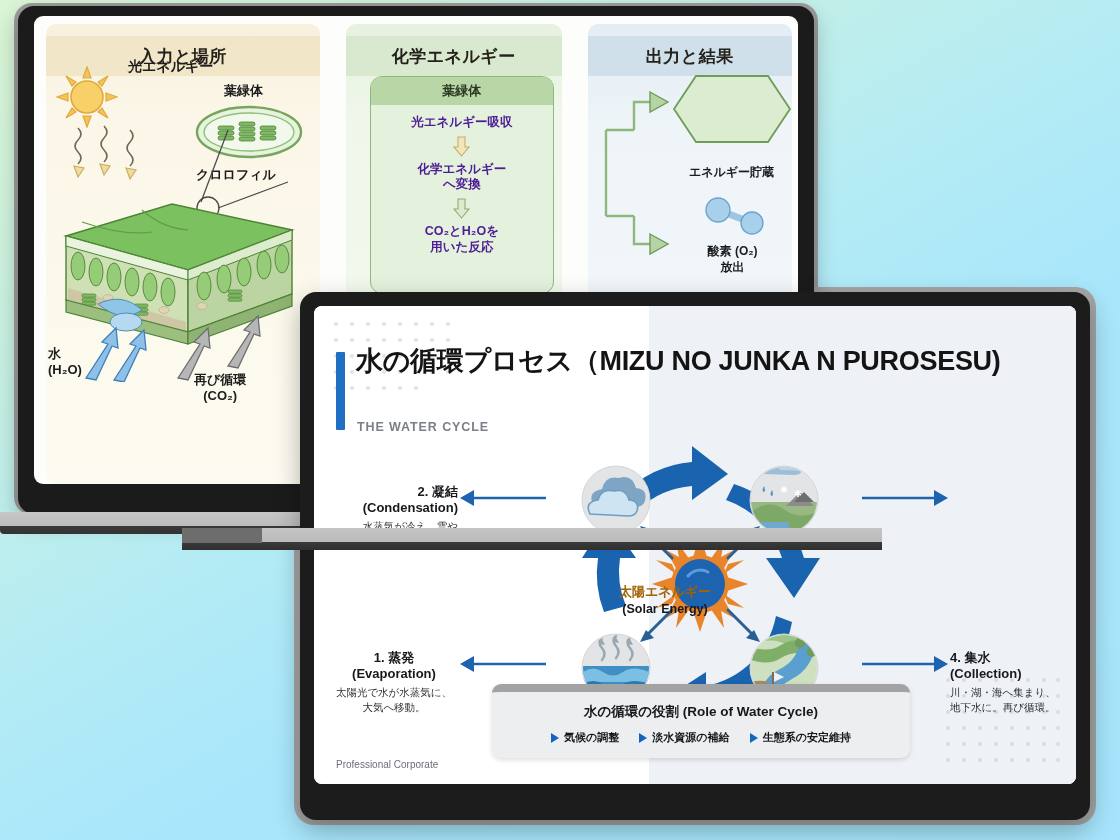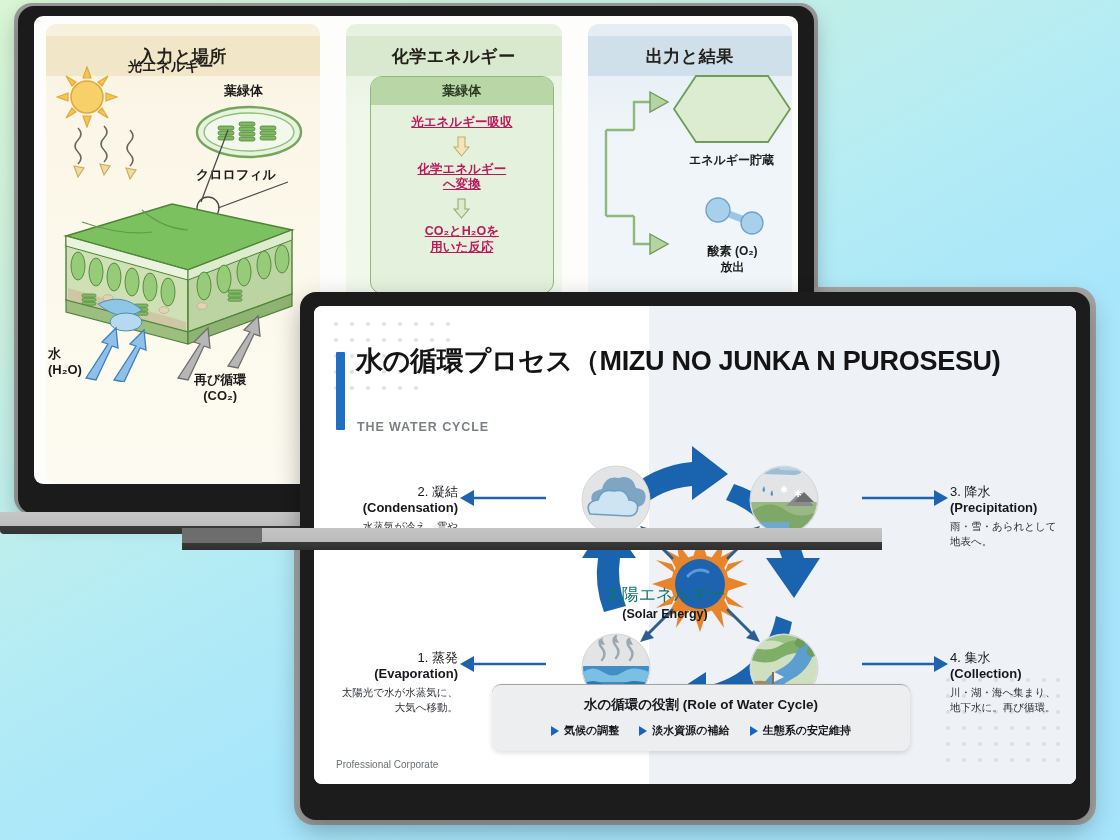--- a/index.html
+++ b/index.html
@@ -44,21 +44,21 @@
   .col2 .hdr{background:#d9e9cf;}
   .col3{width:218px;background:linear-gradient(180deg,#e3edf3 0%,#eef4f8 22%,#f4f8fb 100%);margin-left:26px;}
   .col3 .hdr{background:#cfe0ea;}
 
   .chloroBox{
     position:absolute;left:24px;top:52px;width:182px;height:216px;
     border:1.6px solid #8fb87c;border-radius:12px;background:#e4f1dc;overflow:hidden;
   }
   .chloroBox .cb-h{background:#b9d6a7;text-align:center;font-weight:bold;font-size:13px;color:#2c3a23;padding:5px 0;}
   .chloroBox .cb-body{padding:10px 4px;text-align:center;}
-  .cb-step{font-size:12.5px;font-weight:bold;color:#be185d;line-height:1.25;text-decoration:underline;}
+  .cb-step{font-size:12.5px;font-weight:bold;color:#4c1d95;line-height:1.25;}
   .cb-arrow{margin:5px auto;width:17px;height:21px;}
   .cb-arrow svg{width:100%;height:100%;}
 
   .sunIcon{position:absolute;left:10px;top:42px;width:62px;height:62px;}
   .label-j{position:absolute;font-weight:bold;color:#1c1c1c;}
   .leafSvg{position:absolute;left:6px;top:158px;width:252px;height:200px;}
   .hexSvg{position:absolute;}
   .o2Svg{position:absolute;}
   .brkSvg{position:absolute;}
 
@@ -87,35 +87,35 @@
   .wc .rightwash{position:absolute;right:0;top:0;width:56%;height:100%;background:#eef1f5;}
   .dotgrid{position:absolute;opacity:.55;}
   .accentbar{position:absolute;left:22px;top:46px;width:9px;height:78px;background:#1f6fc4;border-radius:1px;}
   .wc-title{
     position:absolute;left:42px;top:40px;width:660px;
     font-size:27px;font-weight:bold;color:#141414;line-height:1.12;letter-spacing:-.3px;
   }
   .wc-sub{position:absolute;left:43px;top:114px;font-size:12.5px;font-weight:bold;color:#7b8088;letter-spacing:.9px;}
 
   .lbl{position:absolute;color:#16181c;}
-  .lbl .t1{font-size:13px;font-weight:normal;line-height:1.25;}
+  .lbl .t1{font-size:13px;font-weight:bold;line-height:1.25;}
   .lbl .t2{font-size:13px;font-weight:bold;line-height:1.3;}
   .lbl .t3{font-size:10.5px;font-weight:normal;line-height:1.42;color:#2c2f35;margin-top:2px;}
   .lbl.r{text-align:right;}
   .lbl.l{text-align:left;}
 
   .cycleWrap{position:absolute;left:236px;top:128px;width:300px;height:300px;}
   .cycleWrap svg{position:absolute;inset:0;width:100%;height:100%;}
   .sunLbl{position:absolute;left:256px;top:278px;width:190px;text-align:center;}
-  .sunLbl .s1{font-size:17px;font-weight:normal;color:#0f766e;line-height:1.3;}
+  .sunLbl .s1{font-size:13px;font-weight:bold;color:#a16207;line-height:1.3;}
   .sunLbl .s2{font-size:12.5px;font-weight:bold;color:#16181c;line-height:1.3;}
 
   .banner{
     position:absolute;left:178px;top:378px;width:418px;height:66px;
-    background:#edeef0;border-radius:9px;border-top:1px solid #a3a3a3;
+    background:#edeef0;border-radius:9px;border-top:8px solid #a3a3a3;
     box-shadow:0 2px 5px rgba(0,0,0,.13);
   }
   .banner .b-title{text-align:center;font-size:13.5px;font-weight:bold;color:#15181c;padding-top:11px;}
   .banner .b-row{display:flex;justify-content:center;gap:20px;padding-top:9px;}
   .banner .b-item{font-size:11px;font-weight:bold;color:#15181c;display:flex;align-items:center;gap:5px;}
   .tri{width:0;height:0;border-left:8px solid #1565c0;border-top:5px solid transparent;border-bottom:5px solid transparent;}
   .wc-foot{position:absolute;left:22px;bottom:14px;font-size:10px;color:#6a6f77;}
 </style>
 </head>
 <body>
@@ -296,21 +296,21 @@
             </g>
             <g fill="#b6d4a3" stroke="#6f9c58" stroke-width="1.4">
               <path d="M50 12 L68 22 L50 32 Z"></path>
               <path d="M50 154 L68 164 L50 174 Z"></path>
             </g>
           </svg>
 
           <svg class="hexSvg" style="left:82px;top:48px;width:124px;height:74px;" viewBox="0 0 124 74">
             <path d="M26 4 L98 4 L120 37 L98 70 L26 70 L4 37 Z" fill="#dcecd0" stroke="#6f9c58" stroke-width="1.8"></path>
           </svg>
-          <div style="position:absolute;left:76px;top:128px;width:136px;text-align:center;font-size:12px;font-weight:bold;color:#1c1c1c;">エネルギー貯蔵</div>
+          <div style="position:absolute;left:76px;top:140px;width:136px;text-align:center;font-size:12px;font-weight:bold;color:#1c1c1c;">エネルギー貯蔵</div>
 
           <svg class="o2Svg" style="left:112px;top:172px;width:70px;height:40px;" viewBox="0 0 70 40">
             <line x1="18" y1="14" x2="50" y2="26" stroke="#9ec6e4" stroke-width="7"></line>
             <circle cx="18" cy="14" r="12" fill="#a9d0ea" stroke="#6ea4cc" stroke-width="1.4"></circle>
             <circle cx="52" cy="27" r="11" fill="#a9d0ea" stroke="#6ea4cc" stroke-width="1.4"></circle>
           </svg>
           <div style="position:absolute;left:80px;top:220px;width:130px;text-align:center;font-size:12px;font-weight:bold;color:#1c1c1c;line-height:1.3;">
             <div>酸素 (O₂)</div>
             <div>放出</div>
           </div>
@@ -565,28 +565,22 @@
           </g>
         </svg>
 
         <div class="lbl r" style="left:24px;top:178px;width:120px;">
           <div class="t1">2. 凝結</div>
           <div class="t2">(Condensation)</div>
           <div class="t3">水蒸気が冷え、雲や</div>
           <div class="t3" style="margin-top:0;">霧を形成。</div>
         </div>
 
-        <div class="lbl l" style="left:636px;top:178px;width:124px;">
-          <div class="t1">3. 降水</div>
-          <div class="t2">(Precipitation)</div>
-          <div class="t3">雨・雪・あられとして</div>
-          <div class="t3" style="margin-top:0;">地表へ。</div>
-        </div>
-
-        <div class="lbl r" style="left:16px;top:344px;width:128px;">
+
+        <div class="lbl r" style="left:16px;top:344px;width:128px;text-align:center;">
           <div class="t1">1. 蒸発</div>
           <div class="t2">(Evaporation)</div>
           <div class="t3">太陽光で水が水蒸気に、</div>
           <div class="t3" style="margin-top:0;">大気へ移動。</div>
         </div>
 
         <div class="lbl l" style="left:636px;top:344px;width:130px;">
           <div class="t1">4. 集水</div>
           <div class="t2">(Collection)</div>
           <div class="t3">川・湖・海へ集まり、</div>

